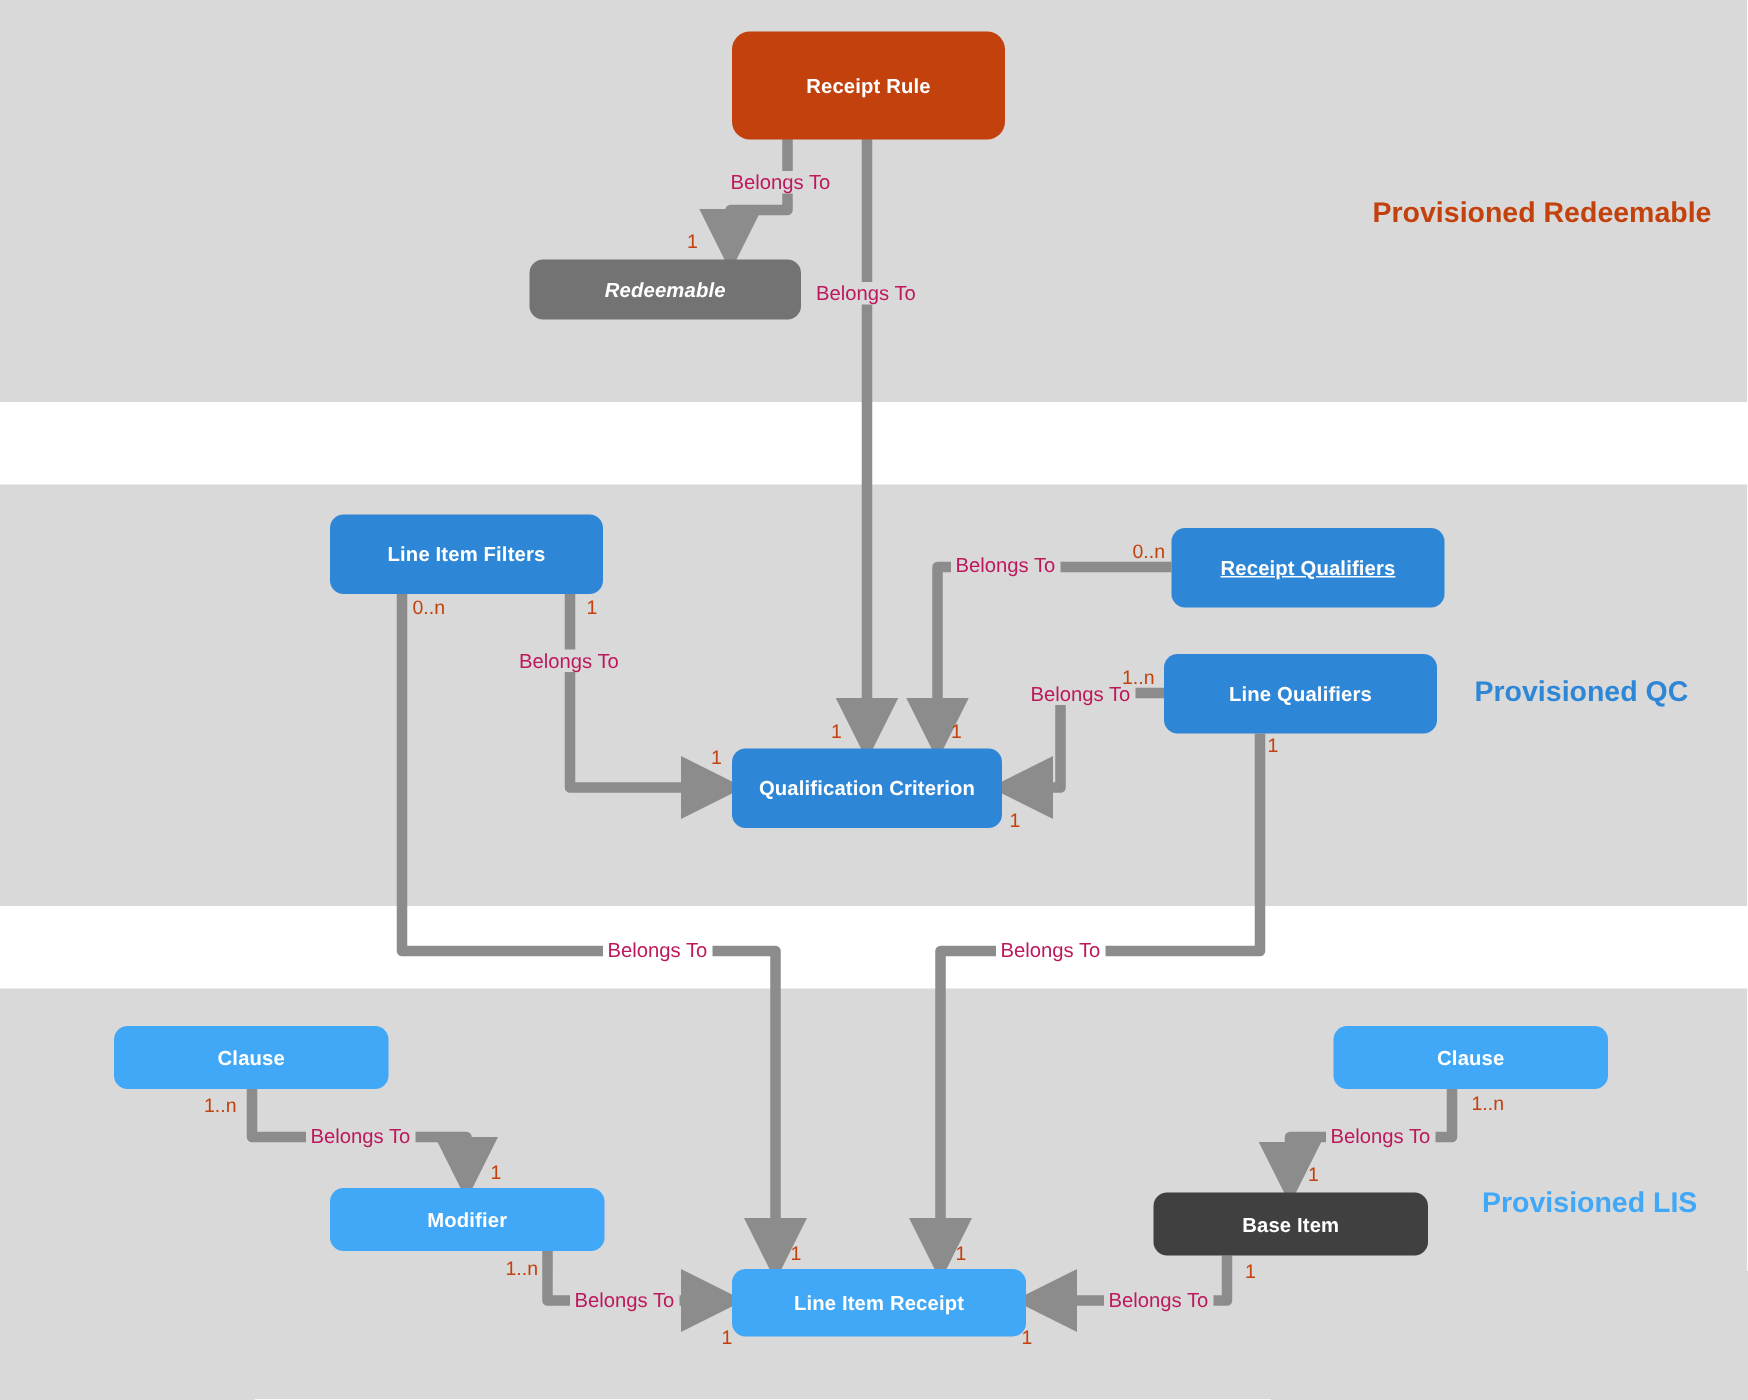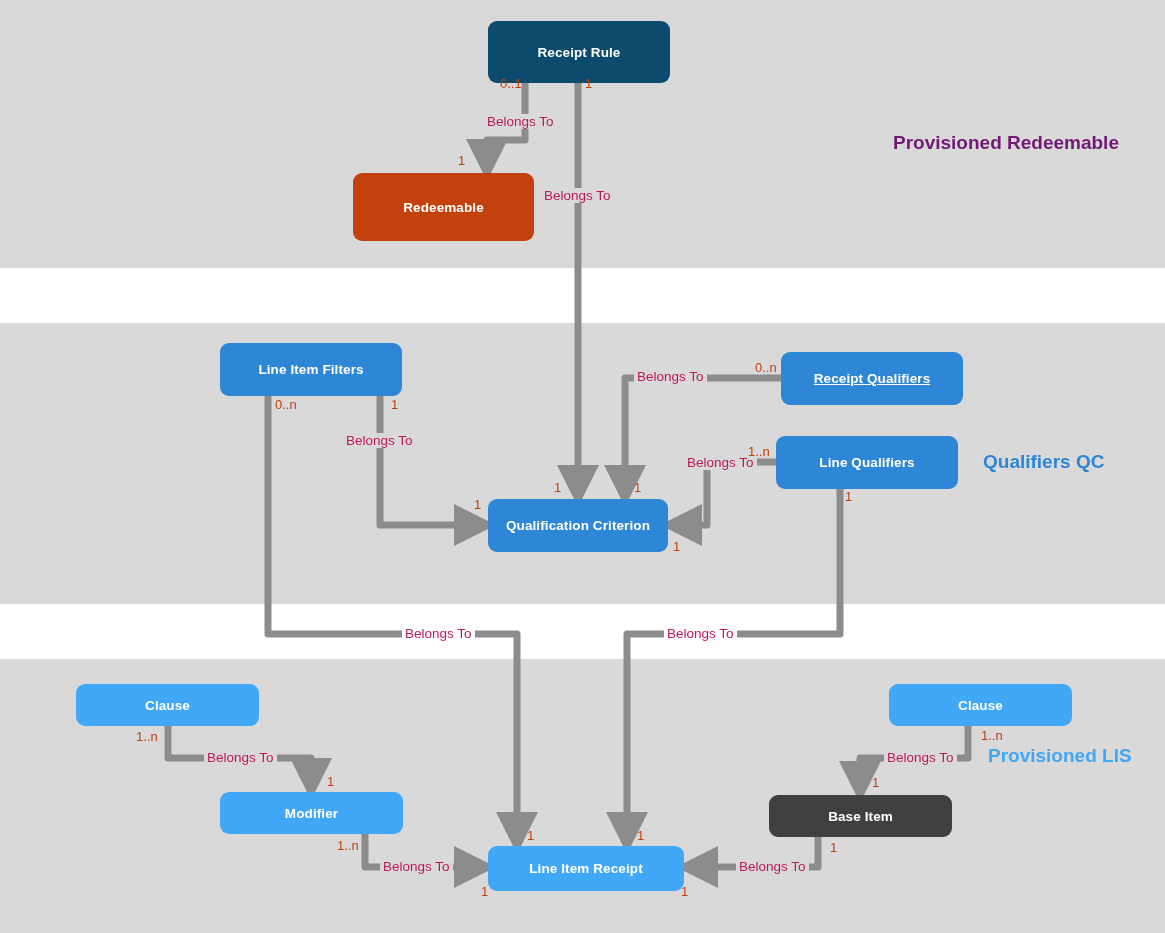--- a/index.html
+++ b/index.html
@@ -53,22 +53,22 @@
 
       <path d="M365,834 L365,867 L475,867" marker-end="url(#ah)"></path>
 
       <path d="M968,726 L968,758 L860,758 L860,782" marker-end="url(#ah)"></path>
 
       <path d="M818,837 L818,867 L697,867" marker-end="url(#ah)"></path>
     </g>
   </svg>
 
   <div id="nodes">
-      <div class="node" style="left: 488px; top: 21px; width: 182px; height: 62px; background: #0c4a6e;">Receipt Rule</div>
-      <div class="node" style="left: 353px; top: 173px; width: 181px; height: 68px; background: #c2410c;">Redeemable</div>
+      <div class="node" style="left: 488px; top: 21px; width: 182px; height: 72px; background: #c2410c; border-radius: 12px;">Receipt Rule</div>
+      <div class="node" style="left: 353px; top: 173px; width: 181px; height: 40px; background: #737373; font-style: italic;">Redeemable</div>
       <div class="node" style="left: 220px; top: 343px; width: 182px; height: 53px; background: rgb(46, 134, 214);">Line Item Filters</div>
       <div class="node" style="left: 781px; top: 352px; width: 182px; height: 53px; background: rgb(46, 134, 214); text-decoration: underline;">Receipt Qualifiers</div>
       <div class="node" style="left: 776px; top: 436px; width: 182px; height: 53px; background: rgb(46, 134, 214);">Line Qualifiers</div>
       <div class="node" style="left: 488px; top: 499px; width: 180px; height: 53px; background: rgb(46, 134, 214); text-align: center;">Qualification Criterion</div>
       <div class="node" style="left: 76px; top: 684px; width: 183px; height: 42px; background: rgb(65, 167, 247);">Clause</div>
       <div class="node" style="left: 889px; top: 684px; width: 183px; height: 42px; background: rgb(65, 167, 247);">Clause</div>
       <div class="node" style="left: 220px; top: 792px; width: 183px; height: 42px; background: rgb(65, 167, 247); text-align: center;">Modifier</div>
       <div class="node" style="left: 769px; top: 795px; width: 183px; height: 42px; background: #404040;">Base Item</div>
       <div class="node" style="left: 488px; top: 846px; width: 196px; height: 45px; background: rgb(65, 167, 247);">Line Item Receipt</div>
     </div>
@@ -106,18 +106,18 @@
       <div class="card" style="left: 981px; top: 728px;">1..n</div>
       <div class="card" style="left: 872px; top: 775px;">1</div>
       <div class="card" style="left: 830px; top: 840px;">1</div>
       <div class="card" style="left: 527px; top: 828px;">1</div>
       <div class="card" style="left: 637px; top: 828px;">1</div>
       <div class="card" style="left: 481px; top: 884px;">1</div>
       <div class="card" style="left: 681px; top: 884px;">1</div>
     </div>
 
   <div id="band-labels">
-      <div class="band-label" style="left: 893px; top: 132px; color: #701a75; text-align: right;">Provisioned Redeemable</div>
-      <div class="band-label" style="left: 983px; top: 451px; color: rgb(46, 134, 214);">Qualifiers QC</div>
-      <div class="band-label" style="left: 988px; top: 745px; color: rgb(65, 167, 247);">Provisioned LIS</div>
+      <div class="band-label" style="left: 915px; top: 132px; color: #c2410c; text-align: right;">Provisioned Redeemable</div>
+      <div class="band-label" style="left: 983px; top: 451px; color: rgb(46, 134, 214);">Provisioned QC</div>
+      <div class="band-label" style="left: 988px; top: 792px; color: rgb(65, 167, 247);">Provisioned LIS</div>
     </div>
 
 </div>
 
 </body></html>

